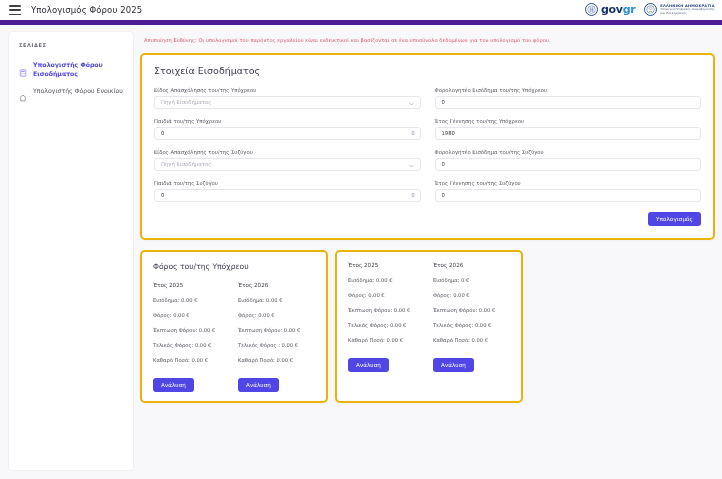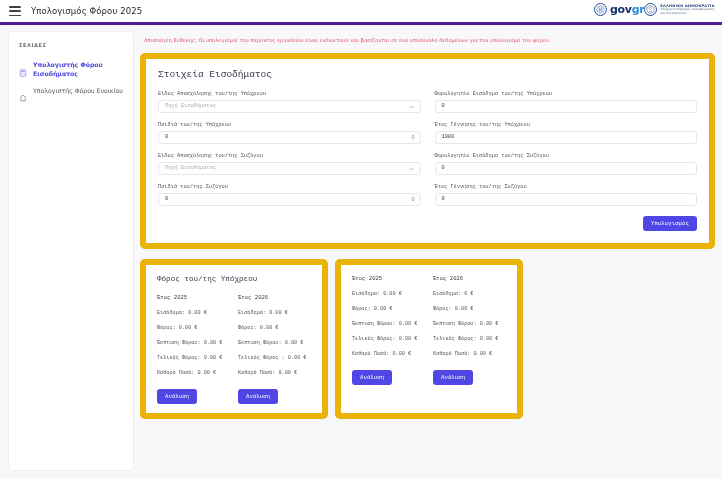--- a/index.html
+++ b/index.html
@@ -7,29 +7,29 @@
     width: 722px; height: 479px;
     background: #f7f7fa;
     font-family: "DejaVu Sans", "Liberation Sans", sans-serif;
     overflow: hidden;
   }
   .page { position: relative; width: 722px; height: 479px; background: #f8f8fb; }
 
   
   .topbar {
     position: absolute; left: 0; top: 0; width: 722px; height: 25px;
-    background: #ffffff; border-bottom: 3px solid #4c1d95;
+    background: #ffffff; border-bottom: 5px solid #4c1d95;
     display: flex; align-items: center;
   }
   .hamburger { width: 12px; height: 10px; margin-left: 9px; display: flex;
                flex-direction: column; justify-content: space-between; cursor: pointer; }
   .hamburger span { display: block; height: 1.5px; background: #3f3f46; border-radius: 1px; }
   .topbar-title { margin-left: 10px; font-size: 8.5px; color: #2b2b33; letter-spacing: .1px; }
 
-  .logos { position: absolute; right: 7px; top: 3px; display: flex; align-items: flex-start; }
+  .logos { position: absolute; right: 7px; top: 3px; display: flex; align-items: flex-start; gap: 9px; }
   .govgr { display: flex; align-items: center; gap: 3px; }
   .emblem {
     width: 13px; height: 13px; border-radius: 50%;
     border: 1.2px solid #1f4fa3; display: flex; align-items: center; justify-content: center;
     background: #fff;
   }
   .emblem svg { display:block; }
   .govgr-text { font-size: 11px; font-weight: 700; color: #14336e; letter-spacing: -.3px; line-height:1; }
   .govgr-text .gr { color: #2a8fd4; }
   .hr-logo { display: flex; align-items: center; gap: 3px; }
@@ -58,23 +58,22 @@
 
   
   .main { position: absolute; left: 140px; top: 31px; width: 575px; }
 
   .disclaimer {
     font-size: 5.1px; color: #e0566c; letter-spacing: .05px; line-height: 1.3;
     padding: 6px 2px 0 4px;
   }
 
   .card {
-    background: #fff; border: 6px solid #eab308; border-radius: 5px;
+    background: #fff; border: 2px solid #eab308; border-radius: 5px;
     box-shadow: 0 1px 2px rgba(20,20,40,.03);
-    font-family: Liberation Mono, monospace;
   }
 
   .form-card { margin-top: 9px; padding: 10px 12px 12px 12px; }
   .form-title { font-size: 9.5px; color: #3b3b4f; font-weight: 400; margin-bottom: 11px; }
 
   .grid { display: grid; grid-template-columns: 1fr 1fr; column-gap: 14px; row-gap: 0; }
   .field { margin-bottom: 9px; }
   .field label { display: block; font-size: 5.3px; color: #55555f; margin-bottom: 3px; }
 
   .control {

